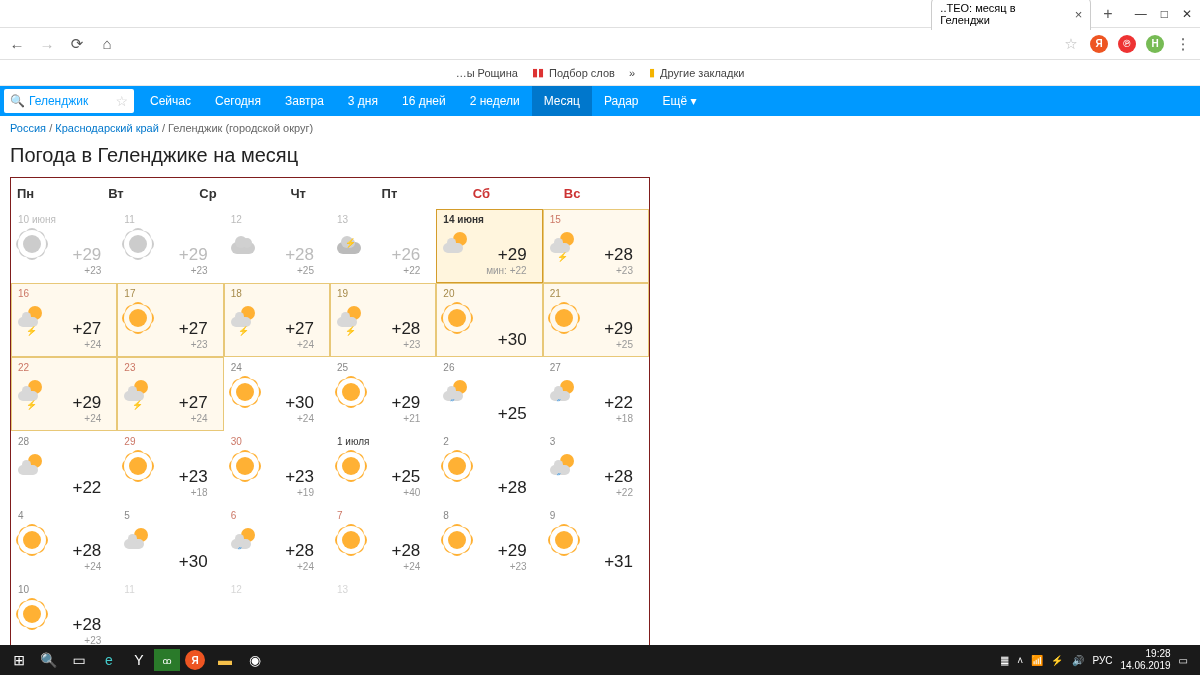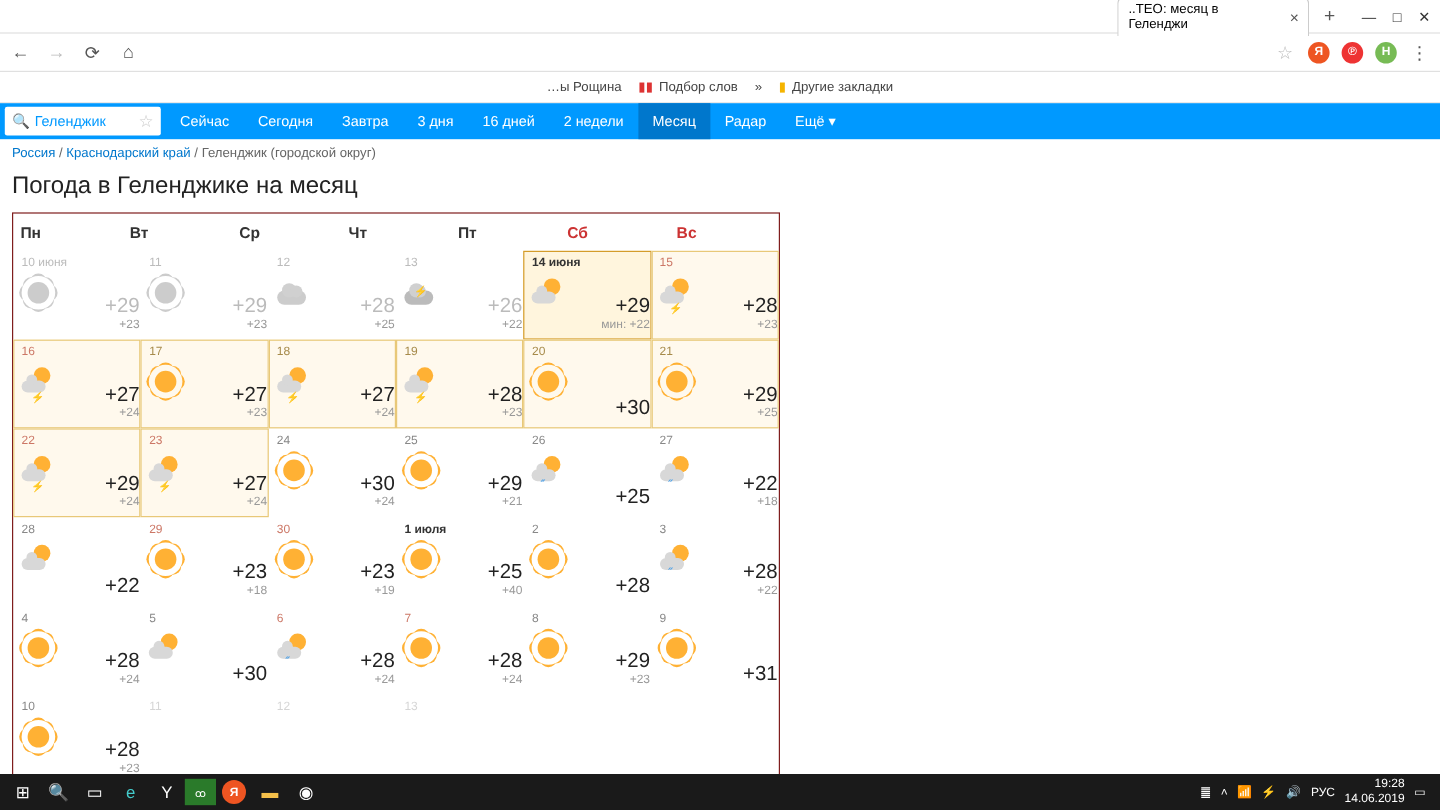--- a/index.html
+++ b/index.html
@@ -32,21 +32,21 @@
 .cell{height:74px;padding:4px 6px;position:relative;border:1px solid transparent}
 .cell.hl{background:#fff9ed;border:1px solid #e8c878}
 .cell.today{border:1px solid #d49c2a;background:#fff5dd}
 .cell .dt{font-size:10px;color:#888}
 .cell.hl .dt{color:#a68a4a}
 .cell.today .dt{font-weight:bold;color:#333}
 .cell .dt.we{color:#c76}
 .cell.past .dt{color:#bbb}
 .cell.future{opacity:.35}
 .ico{position:absolute;left:6px;top:20px;width:28px;height:28px}
-.temps{position:absolute;right:0;bottom:6px;text-align:right}
+.temps{position:absolute;right:15px;bottom:6px;text-align:right}
 .hi{font-size:17px;color:#222}
 .lo{font-size:10px;color:#999}
 .cell.past .hi{color:#bbb}
 .sun{width:18px;height:18px;background:#ffb134;border-radius:50%;position:relative;margin:5px}
 .sun::before{content:'';position:absolute;inset:-5px;background:radial-gradient(circle,transparent 55%,transparent 56%);box-shadow:0 -9px 0 -7px #ffb134,0 9px 0 -7px #ffb134,9px 0 0 -7px #ffb134,-9px 0 0 -7px #ffb134,6px 6px 0 -7px #ffb134,-6px -6px 0 -7px #ffb134,6px -6px 0 -7px #ffb134,-6px 6px 0 -7px #ffb134;border-radius:50%}
 .sun.dim{background:#ccc}
 .sun.dim::before{box-shadow:0 -9px 0 -7px #ccc,0 9px 0 -7px #ccc,9px 0 0 -7px #ccc,-9px 0 0 -7px #ccc,6px 6px 0 -7px #ccc,-6px -6px 0 -7px #ccc,6px -6px 0 -7px #ccc,-6px 6px 0 -7px #ccc;}
 .cloud{width:24px;height:12px;background:#d0d0d0;border-radius:10px;position:relative;margin-top:12px}
 .cloud::before{content:'';position:absolute;width:12px;height:12px;background:#d0d0d0;border-radius:50%;top:-6px;left:4px}
 .cloud::after{content:'';position:absolute;width:10px;height:10px;background:#d0d0d0;border-radius:50%;top:-4px;right:3px}
@@ -376,21 +376,21 @@
         <div class="dt we" style="">30</div>
         <div class="ico">
           <div class="sun"></div>
         </div>
         <div class="temps">
           <div class="hi">+23</div>
           <div class="lo">+19</div>
         </div>
       </div>
       <div class="cell ">
-        <div class="dt" style="font-weight:bold;color:#333">1 июля</div>
+        <div class="dt" style="font-weight:normal;color:#333">1 июля</div>
         <div class="ico">
           <div class="sun"></div>
         </div>
         <div class="temps">
           <div class="hi">+25</div>
           <div class="lo">+40</div>
         </div>
       </div>
       <div class="cell ">
         <div class="dt" style="">2</div>

